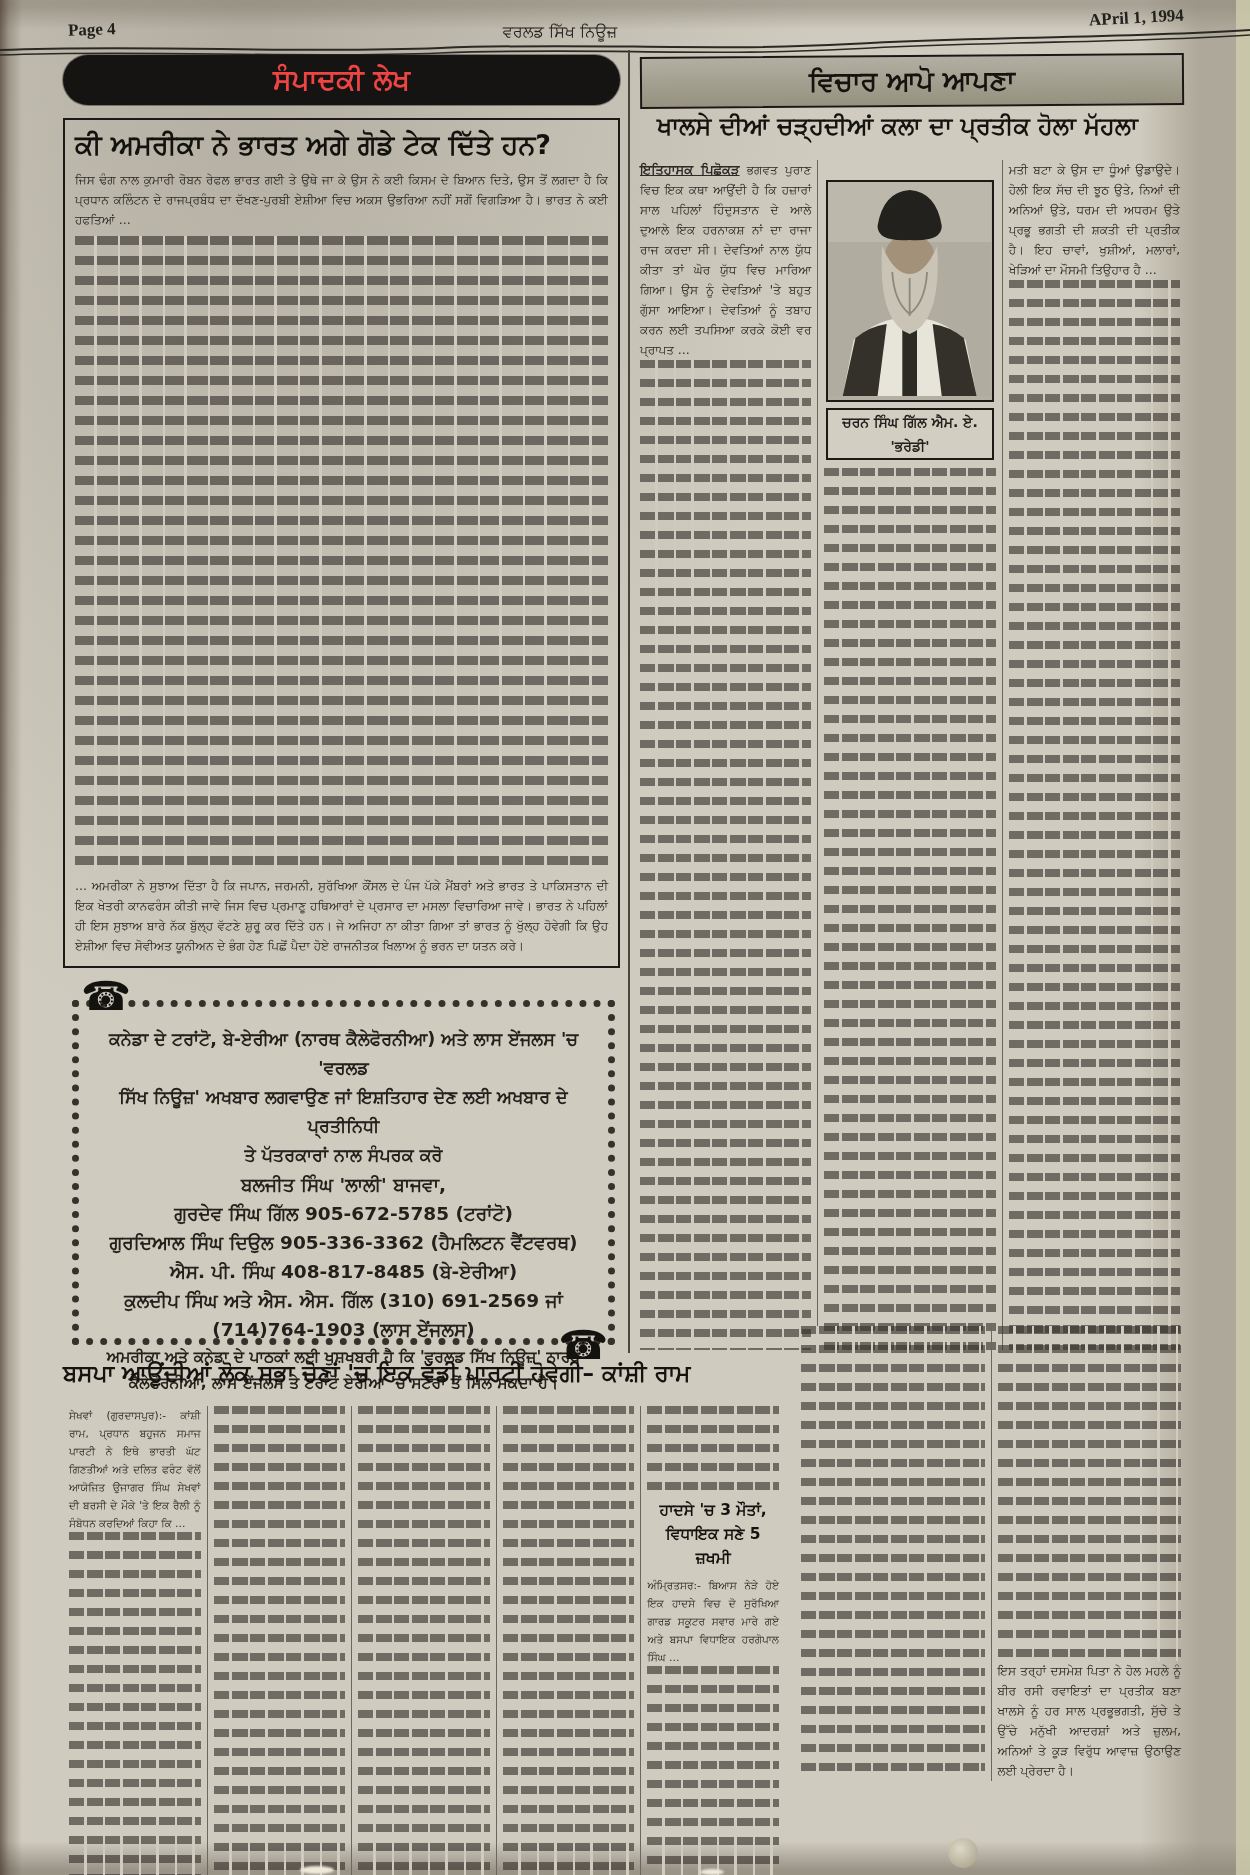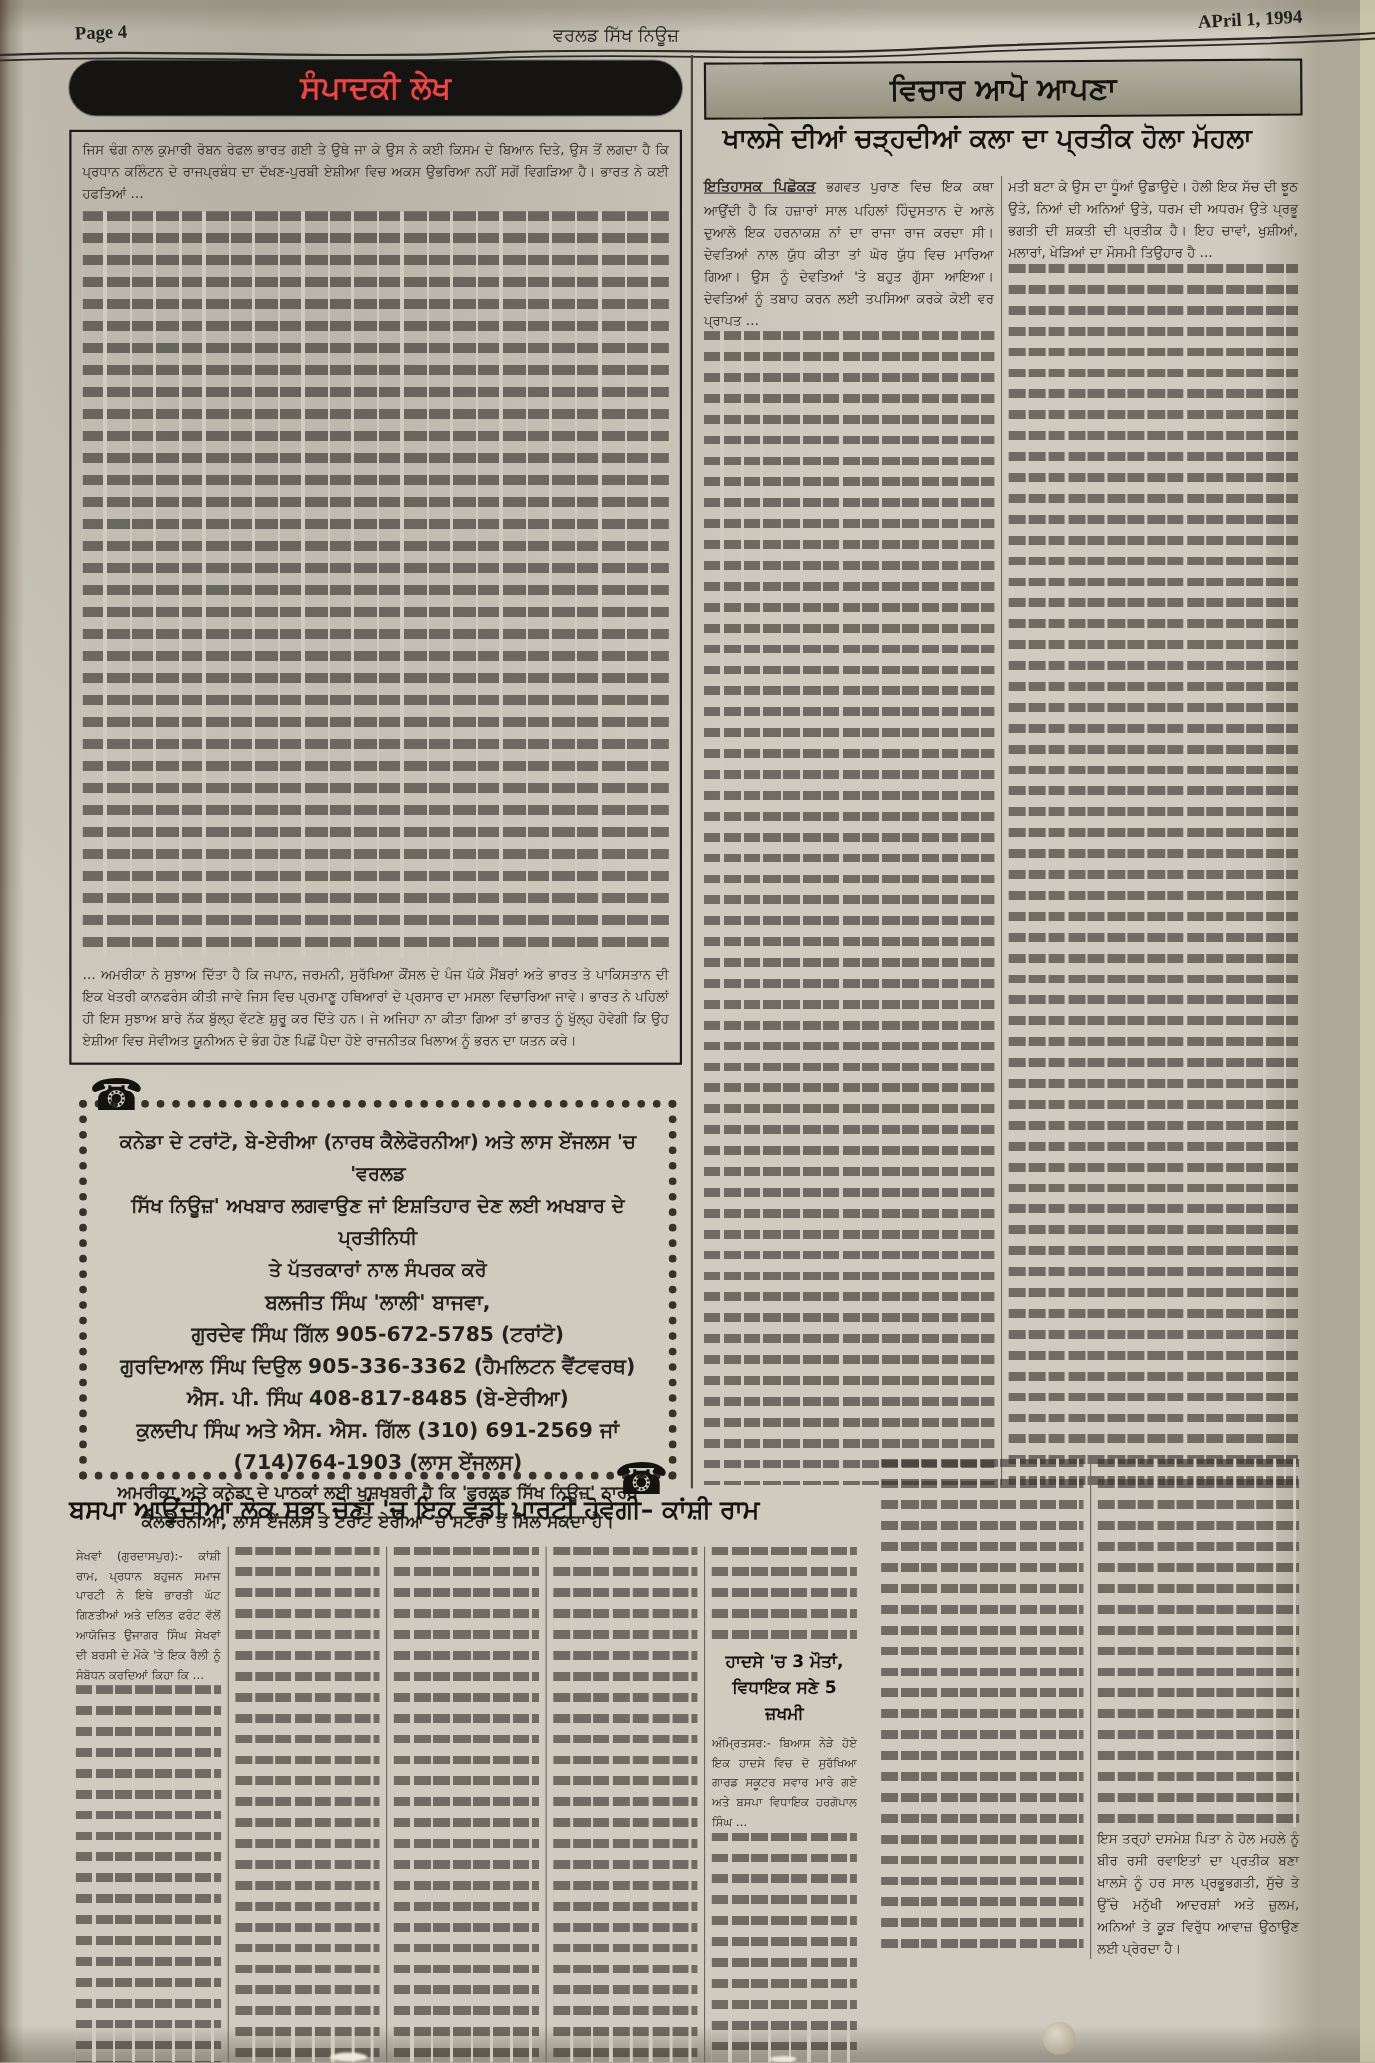--- a/index.html
+++ b/index.html
@@ -78,20 +78,21 @@
   <div class="page-label">Page 4</div>
   <div class="masthead">ਵਰਲਡ ਸਿੱਖ ਨਿਊਜ਼</div>
   <div class="date-label">APril 1, 1994</div>
   <svg class="header-rule" viewBox="0 0 1250 28" preserveAspectRatio="none">
     <path d="M0,22 C150,16 290,26 440,20 C590,14 700,24 850,16 C1000,8 1130,10 1250,2" fill="none" stroke="#2b2924" stroke-width="2"></path>
     <path d="M0,27 C150,21 290,31 440,25 C590,19 700,29 850,21 C1000,13 1130,15 1250,7" fill="none" stroke="#2b2924" stroke-width="1.6"></path>
   </svg>
 
   <div class="banner-black">ਸੰਪਾਦਕੀ ਲੇਖ</div>
   <div class="editorial-box">
+    <div class="editorial-headline">ਕੀ ਅਮਰੀਕਾ ਨੇ ਭਾਰਤ ਅਗੇ ਗੋਡੇ ਟੇਕ ਦਿੱਤੇ ਹਨ?</div>
     <p class="excerpt">ਜਿਸ ਢੰਗ ਨਾਲ ਕੁਮਾਰੀ ਰੋਬਨ ਰੇਫਲ ਭਾਰਤ ਗਈ ਤੇ ਉਥੇ ਜਾ ਕੇ ਉਸ ਨੇ ਕਈ ਕਿਸਮ ਦੇ ਬਿਆਨ ਦਿਤੇ, ਉਸ ਤੋਂ ਲਗਦਾ ਹੈ ਕਿ ਪ੍ਰਧਾਨ ਕਲਿੰਟਨ ਦੇ ਰਾਜਪ੍ਰਬੰਧ ਦਾ ਦੱਖਣ-ਪੁਰਬੀ ਏਸ਼ੀਆ ਵਿਚ ਅਕਸ ਉਭਰਿਆ ਨਹੀਂ ਸਗੋਂ ਵਿਗੜਿਆ ਹੈ। ਭਾਰਤ ਨੇ ਕਈ ਹਫਤਿਆਂ …</p>
     <div class="tx-lg ed-fill"></div>
     <p class="excerpt">… ਅਮਰੀਕਾ ਨੇ ਸੁਝਾਅ ਦਿੱਤਾ ਹੈ ਕਿ ਜਪਾਨ, ਜਰਮਨੀ, ਸੁਰੱਖਿਆ ਕੌਂਸਲ ਦੇ ਪੰਜ ਪੱਕੇ ਮੈਂਬਰਾਂ ਅਤੇ ਭਾਰਤ ਤੇ ਪਾਕਿਸਤਾਨ ਦੀ ਇਕ ਖੇਤਰੀ ਕਾਨਫਰੰਸ ਕੀਤੀ ਜਾਵੇ ਜਿਸ ਵਿਚ ਪ੍ਰਮਾਣੂ ਹਥਿਆਰਾਂ ਦੇ ਪ੍ਰਸਾਰ ਦਾ ਮਸਲਾ ਵਿਚਾਰਿਆ ਜਾਵੇ। ਭਾਰਤ ਨੇ ਪਹਿਲਾਂ ਹੀ ਇਸ ਸੁਝਾਅ ਬਾਰੇ ਨੱਕ ਬੁੱਲ੍ਹ ਵੱਟਣੇ ਸ਼ੁਰੂ ਕਰ ਦਿੱਤੇ ਹਨ। ਜੇ ਅਜਿਹਾ ਨਾ ਕੀਤਾ ਗਿਆ ਤਾਂ ਭਾਰਤ ਨੂੰ ਖੁੱਲ੍ਹ ਹੋਵੇਗੀ ਕਿ ਉਹ ਏਸ਼ੀਆ ਵਿਚ ਸੋਵੀਅਤ ਯੂਨੀਅਨ ਦੇ ਭੰਗ ਹੋਣ ਪਿਛੋਂ ਪੈਦਾ ਹੋਏ ਰਾਜਨੀਤਕ ਖਿਲਾਅ ਨੂੰ ਭਰਨ ਦਾ ਯਤਨ ਕਰੇ।</p>
   </div>
 
   <div class="contact-box">
     <span class="phone-top">☎</span>
     <div class="ln">ਕਨੇਡਾ ਦੇ ਟਰਾਂਟੋ, ਬੇ-ਏਰੀਆ (ਨਾਰਥ ਕੈਲੇਫੋਰਨੀਆ) ਅਤੇ ਲਾਸ ਏਂਜਲਸ 'ਚ 'ਵਰਲਡ</div>
     <div class="ln">ਸਿੱਖ ਨਿਊਜ਼' ਅਖਬਾਰ ਲਗਵਾਉਣ ਜਾਂ ਇਸ਼ਤਿਹਾਰ ਦੇਣ ਲਈ ਅਖਬਾਰ ਦੇ ਪ੍ਰਤੀਨਿਧੀ</div>
     <div class="ln">ਤੇ ਪੱਤਰਕਾਰਾਂ ਨਾਲ ਸੰਪਰਕ ਕਰੋ</div>
@@ -136,20 +137,38 @@
 
   <div class="op-cols">
     <div class="col">
       <p class="excerpt">
         <span class="lead-label">ਇਤਿਹਾਸਕ ਪਿਛੋਕੜ</span>
         <span>ਭਗਵਤ ਪੁਰਾਣ ਵਿਚ ਇਕ ਕਥਾ ਆਉਂਦੀ ਹੈ ਕਿ ਹਜ਼ਾਰਾਂ ਸਾਲ ਪਹਿਲਾਂ ਹਿੰਦੁਸਤਾਨ ਦੇ ਆਲੇ ਦੁਆਲੇ ਇਕ ਹਰਨਾਕਸ਼ ਨਾਂ ਦਾ ਰਾਜਾ ਰਾਜ ਕਰਦਾ ਸੀ। ਦੇਵਤਿਆਂ ਨਾਲ ਯੁੱਧ ਕੀਤਾ ਤਾਂ ਘੋਰ ਯੁੱਧ ਵਿਚ ਮਾਰਿਆ ਗਿਆ। ਉਸ ਨੂੰ ਦੇਵਤਿਆਂ 'ਤੇ ਬਹੁਤ ਗੁੱਸਾ ਆਇਆ। ਦੇਵਤਿਆਂ ਨੂੰ ਤਬਾਹ ਕਰਨ ਲਈ ਤਪਸਿਆ ਕਰਕੇ ਕੋਈ ਵਰ ਪ੍ਰਾਪਤ …</span>
       </p>
       <div class="tx fill"></div>
     </div>
     <div class="col">
+      <div class="photo-wrap">
+        <svg viewBox="0 0 178 214" width="100%" height="214" preserveAspectRatio="none">
+          <rect x="0" y="0" width="178" height="214" fill="#b0ac9f"></rect>
+          <rect x="0" y="0" width="178" height="60" fill="#bcb8ab"></rect>
+          <path d="M16,214 L28,158 Q58,134 89,136 Q120,134 150,158 L162,214 Z" fill="#e7e4d9"></path>
+          <path d="M16,214 L30,156 Q46,144 64,142 L54,214 Z" fill="#34312b"></path>
+          <path d="M162,214 L148,156 Q132,144 114,142 L124,214 Z" fill="#34312b"></path>
+          <rect x="81" y="140" width="16" height="74" fill="#2c2a25"></rect>
+          <ellipse cx="89" cy="74" rx="27" ry="22" fill="#a3917a"></ellipse>
+          <path d="M54,44 Q60,10 89,8 Q118,10 124,44 Q124,60 89,58 Q54,60 54,44 Z" fill="#23211d"></path>
+          <path d="M59,64 Q54,140 89,152 Q124,140 119,64 Q106,92 89,92 Q72,92 59,64 Z" fill="#c9c4b6"></path>
+          <path d="M70,90 Q72,120 89,132 M108,90 Q106,120 89,132 M89,96 L89,134" fill="none" stroke="#8e897c" stroke-width="2"></path>
+        </svg>
+      </div>
+      <div class="photo-caption">ਚਰਨ ਸਿੰਘ ਗਿੱਲ ਐਮ. ਏ. 'ਭਰੇਡੀ'</div>
+      <div class="tx fill"></div>
+    </div>
+    <div class="col">
       <p class="excerpt">ਮਤੀ ਬਟਾ ਕੇ ਉਸ ਦਾ ਧੂੰਆਂ ਉਡਾਉਦੇ। ਹੋਲੀ ਇਕ ਸੱਚ ਦੀ ਝੂਠ ਉਤੇ, ਨਿਆਂ ਦੀ ਅਨਿਆਂ ਉਤੇ, ਧਰਮ ਦੀ ਅਧਰਮ ਉਤੇ ਪ੍ਰਭੂ ਭਗਤੀ ਦੀ ਸ਼ਕਤੀ ਦੀ ਪ੍ਰਤੀਕ ਹੈ। ਇਹ ਚਾਵਾਂ, ਖੁਸ਼ੀਆਂ, ਮਲਾਰਾਂ, ਖੇੜਿਆਂ ਦਾ ਮੌਸਮੀ ਤਿਉਹਾਰ ਹੈ …</p>
       <div class="tx fill"></div>
     </div>
   </div>
 
   <div class="op-cols-bottom">
     <div class="col">
         <div class="tx fill"></div>
       </div>
     <div class="col">

